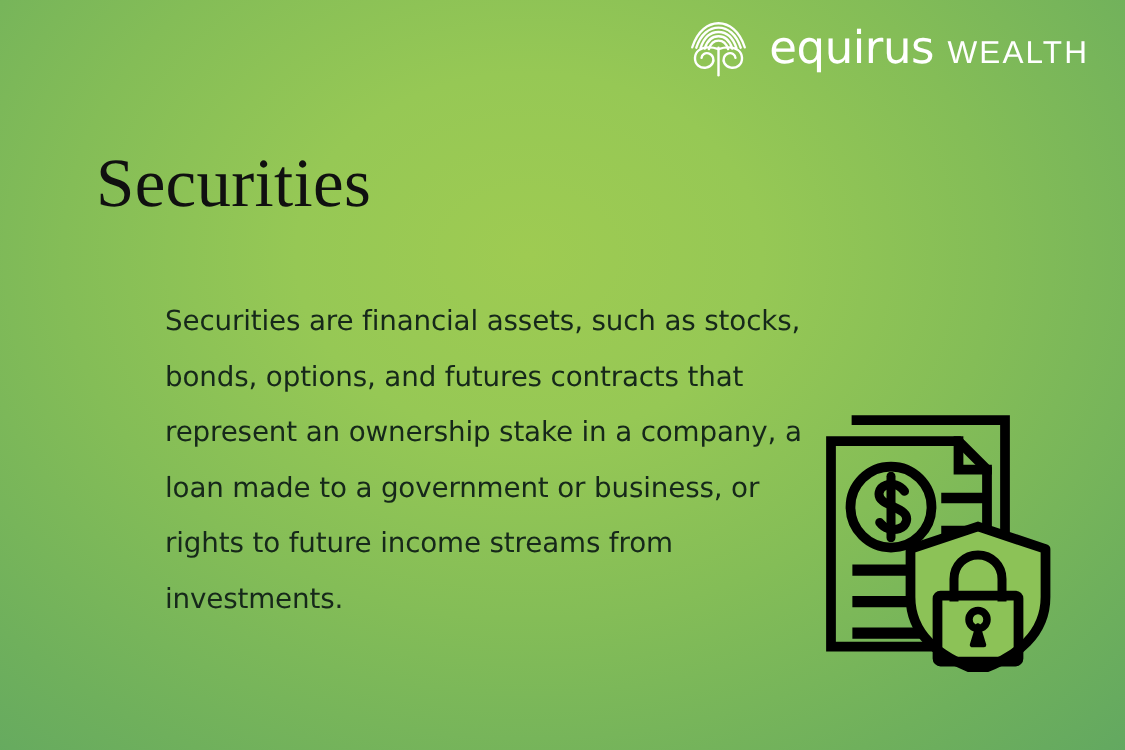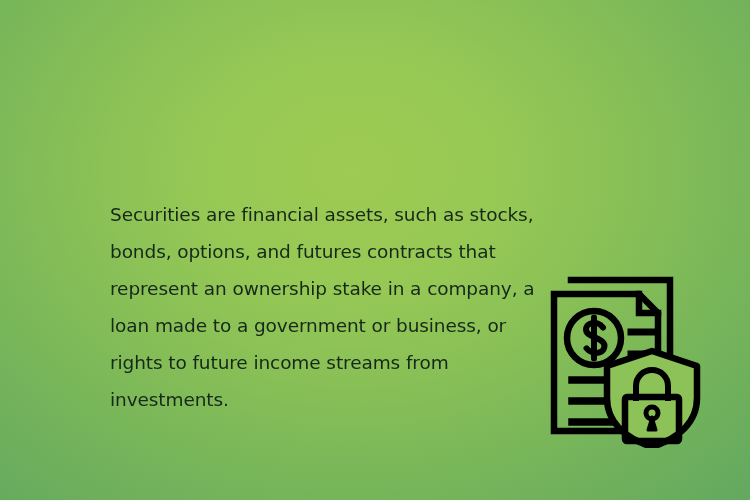--- a/index.html
+++ b/index.html
@@ -111,21 +111,48 @@
     display: block;
     width: 100%;
     height: 100%;
   }
 </style>
 </head>
 <body>
 
 <div class="slide">
 
+  <div class="brand">
+    <span class="brand-mark-wrap">
+      <svg class="brand-mark" viewBox="0 0 46 42" fill="none" xmlns="http://www.w3.org/2000/svg" stroke="#ffffff" stroke-width="1.6" stroke-linecap="round">
 
+        <path d="M5.5 19.5 C9 8.5 16 3.5 23 3.5 C30 3.5 37 8.5 40.5 19.5"></path>
+        <path d="M8.2 19.8 C11.2 10.6 17 6.4 23 6.4 C29 6.4 34.8 10.6 37.8 19.8"></path>
+        <path d="M11 20.1 C13.4 12.7 18 9.3 23 9.3 C28 9.3 32.6 12.7 35 20.1"></path>
+        <path d="M13.8 20.4 C15.6 14.8 19 12.2 23 12.2 C27 12.2 30.4 14.8 32.2 20.4"></path>
+        <path d="M16.6 20.7 C17.8 16.9 20 15.1 23 15.1 C26 15.1 28.2 16.9 29.4 20.7"></path>
+
+        <path d="M22.4 20.6 C18.6 19.2 13.2 19.1 10 21.4 C6.6 23.9 6.4 29.2 9.6 31.8
+                 C12.6 34.2 17.2 33.4 19 30.3 C20.5 27.7 19.2 24.4 16.4 23.6
+                 C14.1 22.9 11.9 24.3 11.7 26.6"></path>
+
+        <path d="M23.6 20.6 C27.4 19.2 32.8 19.1 36 21.4 C39.4 23.9 39.6 29.2 36.4 31.8
+                 C33.4 34.2 28.8 33.4 27 30.3 C25.5 27.7 26.8 24.4 29.6 23.6
+                 C31.9 22.9 34.1 24.3 34.3 26.6"></path>
+
+        <path d="M23 19.8 L23 38.2"></path>
+      </svg>
+    </span>
+    <span class="brand-words">
+      <span class="brand-name">equirus</span>
+      <span class="brand-sub">WEALTH</span>
+    </span>
+  </div>
+
+  <h1 class="headline">Securities</h1>
 
   <p class="body-copy">Securities are financial assets, such as stocks, bonds, options, and futures contracts that represent an ownership stake in a company, a loan made to a government or business, or rights to future income streams from investments.</p>
 
   <div class="illustration">
     <svg viewBox="0 0 165 190" xmlns="http://www.w3.org/2000/svg" fill="none" stroke="#000000" stroke-width="6.5" stroke-linecap="square" stroke-linejoin="miter">
 
       <path d="M26 22 H125 V140"></path>
 
       <path d="M9 36 H94 L113 55 V173 H9 Z"></path>
 

